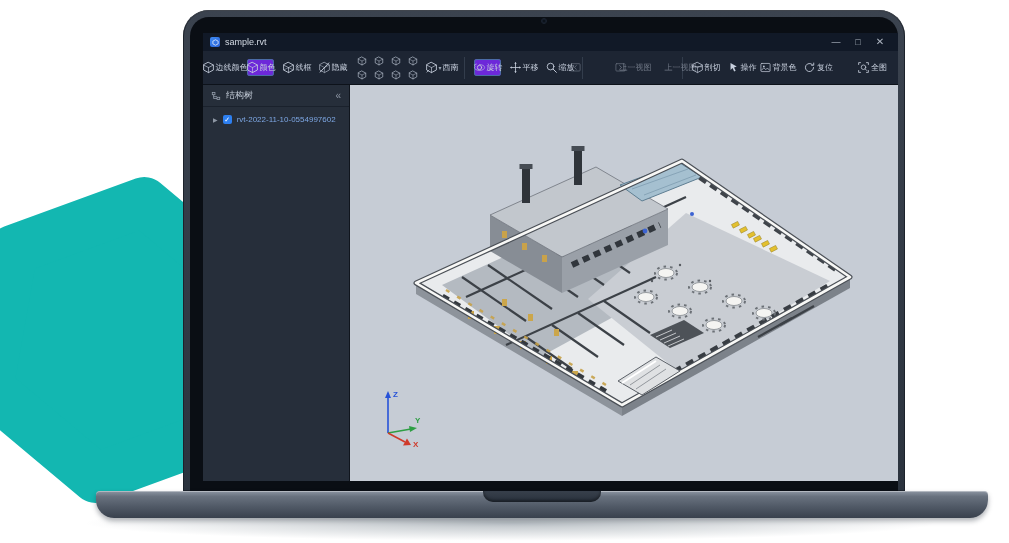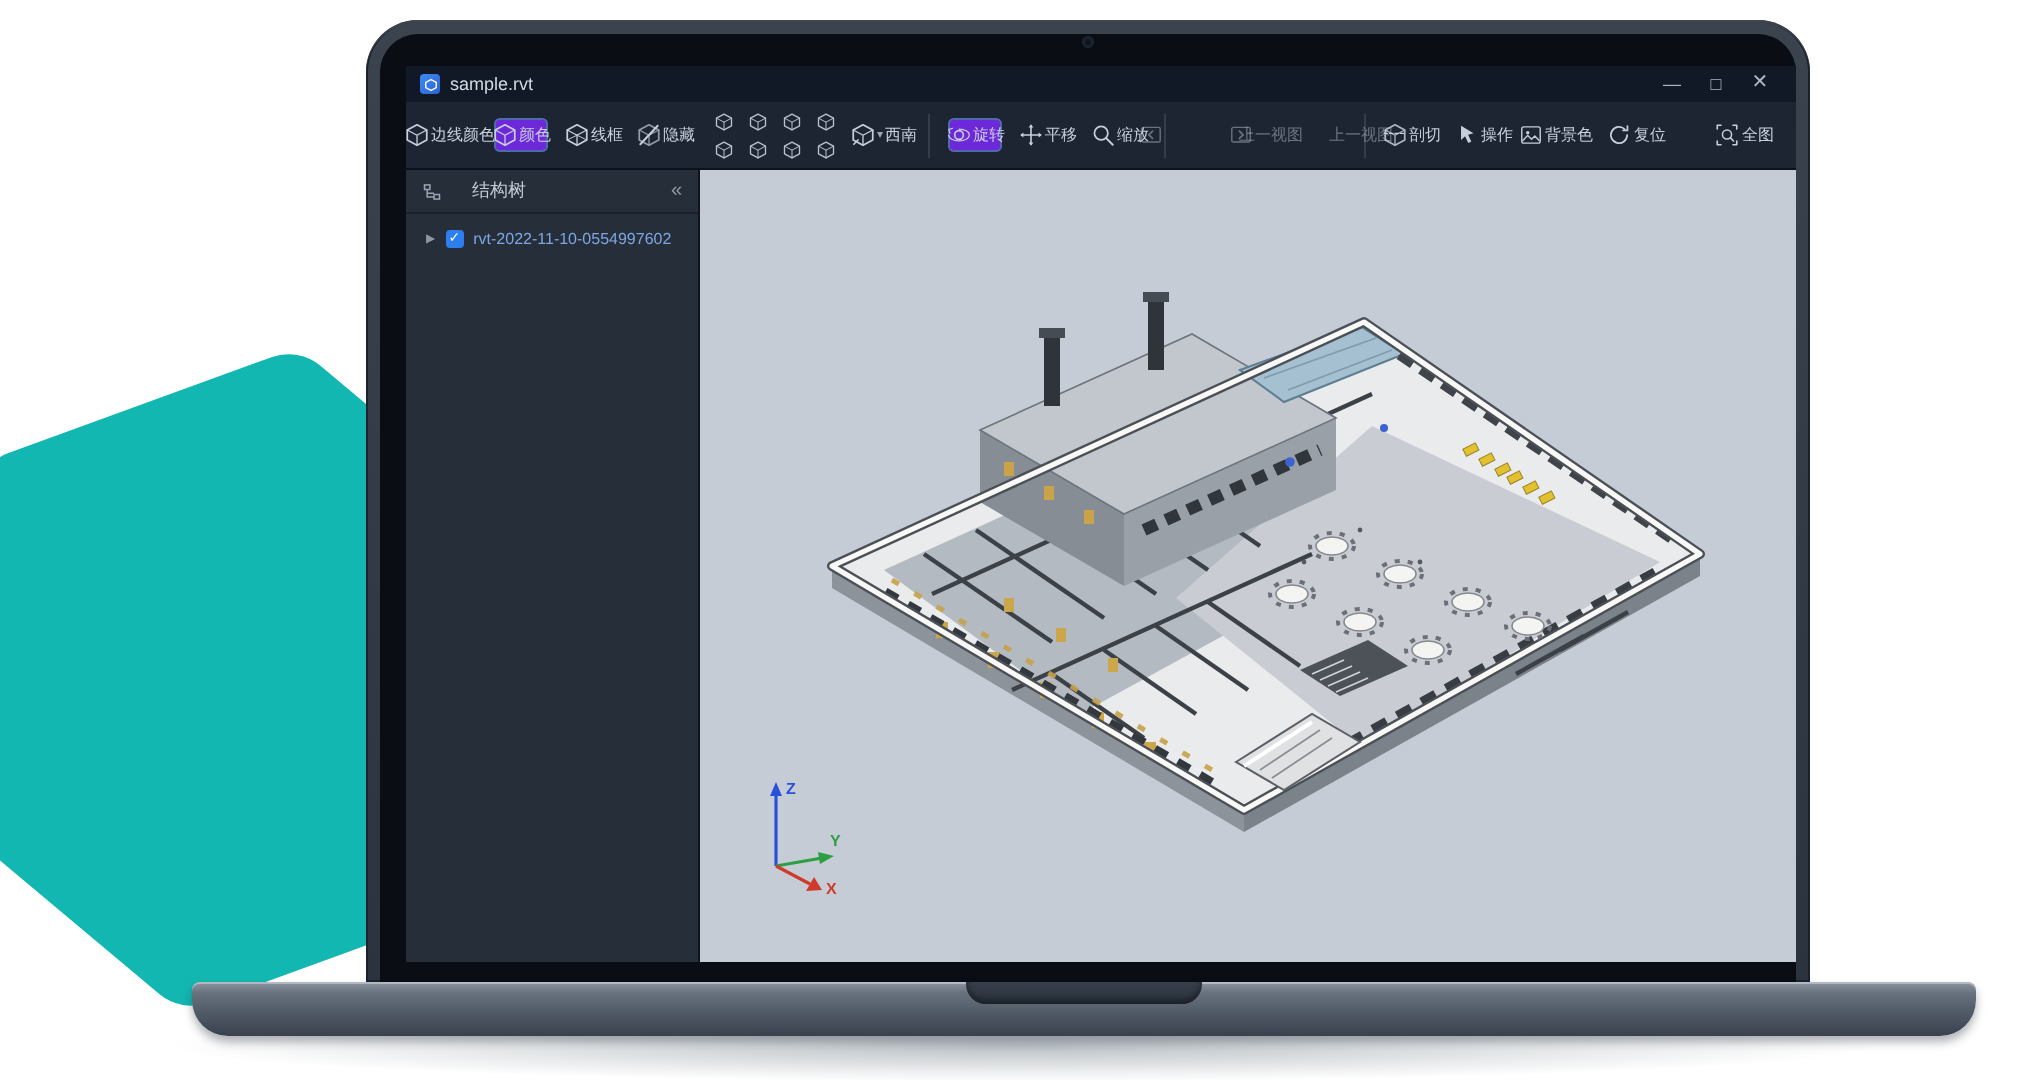--- a/index.html
+++ b/index.html
@@ -58,21 +58,21 @@
   .tb-label { font-size:8px; white-space:nowrap; line-height:9px; }
   .tb-sep { width:1px; height:22px; background:#333d4c; flex:0 0 auto; }
   .tb-mini { display:grid; grid-template-columns:repeat(4,13px); grid-auto-rows:12px; gap:2px 4px; align-items:center; }
   .mini-btn { display:flex; align-items:center; justify-content:center; color:#b8c1cf; }
   .mini-btn svg { width:10px; height:10px; display:block; }
   .tb-right { margin-left:auto; display:flex; gap:18px; }
 
   .content { flex:1; display:flex; min-height:0; }
   .sidebar { width:147px; background:#262e3a; border-right:1px solid #0e1younger31; border-right:1px solid #10151d;
     display:flex; flex-direction:column; flex:0 0 auto; }
-  .sb-header { height:22px; display:flex; align-items:center; gap:15px; padding:0 8px;
+  .sb-header { height:22px; display:flex; align-items:center; gap:5px; padding:0 8px;
     color:#c3cbd7; font-size:9px; border-bottom:1px solid #1a212c; }
   .sb-header svg { width:10px; height:10px; color:#9aa4b2; }
   .sb-collapse { margin-left:auto; color:#8f98a6; font-size:10px; }
   .tree-row { display:flex; align-items:center; gap:5px; padding:8px 8px 0 10px; }
   .tree-expander { color:#8d96a3; font-size:6px; }
   .tree-checkbox { width:9px; height:9px; border-radius:2px; background:#2d7ff0;
     color:#ffffff; font-size:7px; line-height:9px; text-align:center; }
   .tree-label { color:#7da6e2; font-size:8px; white-space:nowrap; }
 
   .viewport { flex:1; position:relative; background:#c6ccd5; overflow:hidden; }

